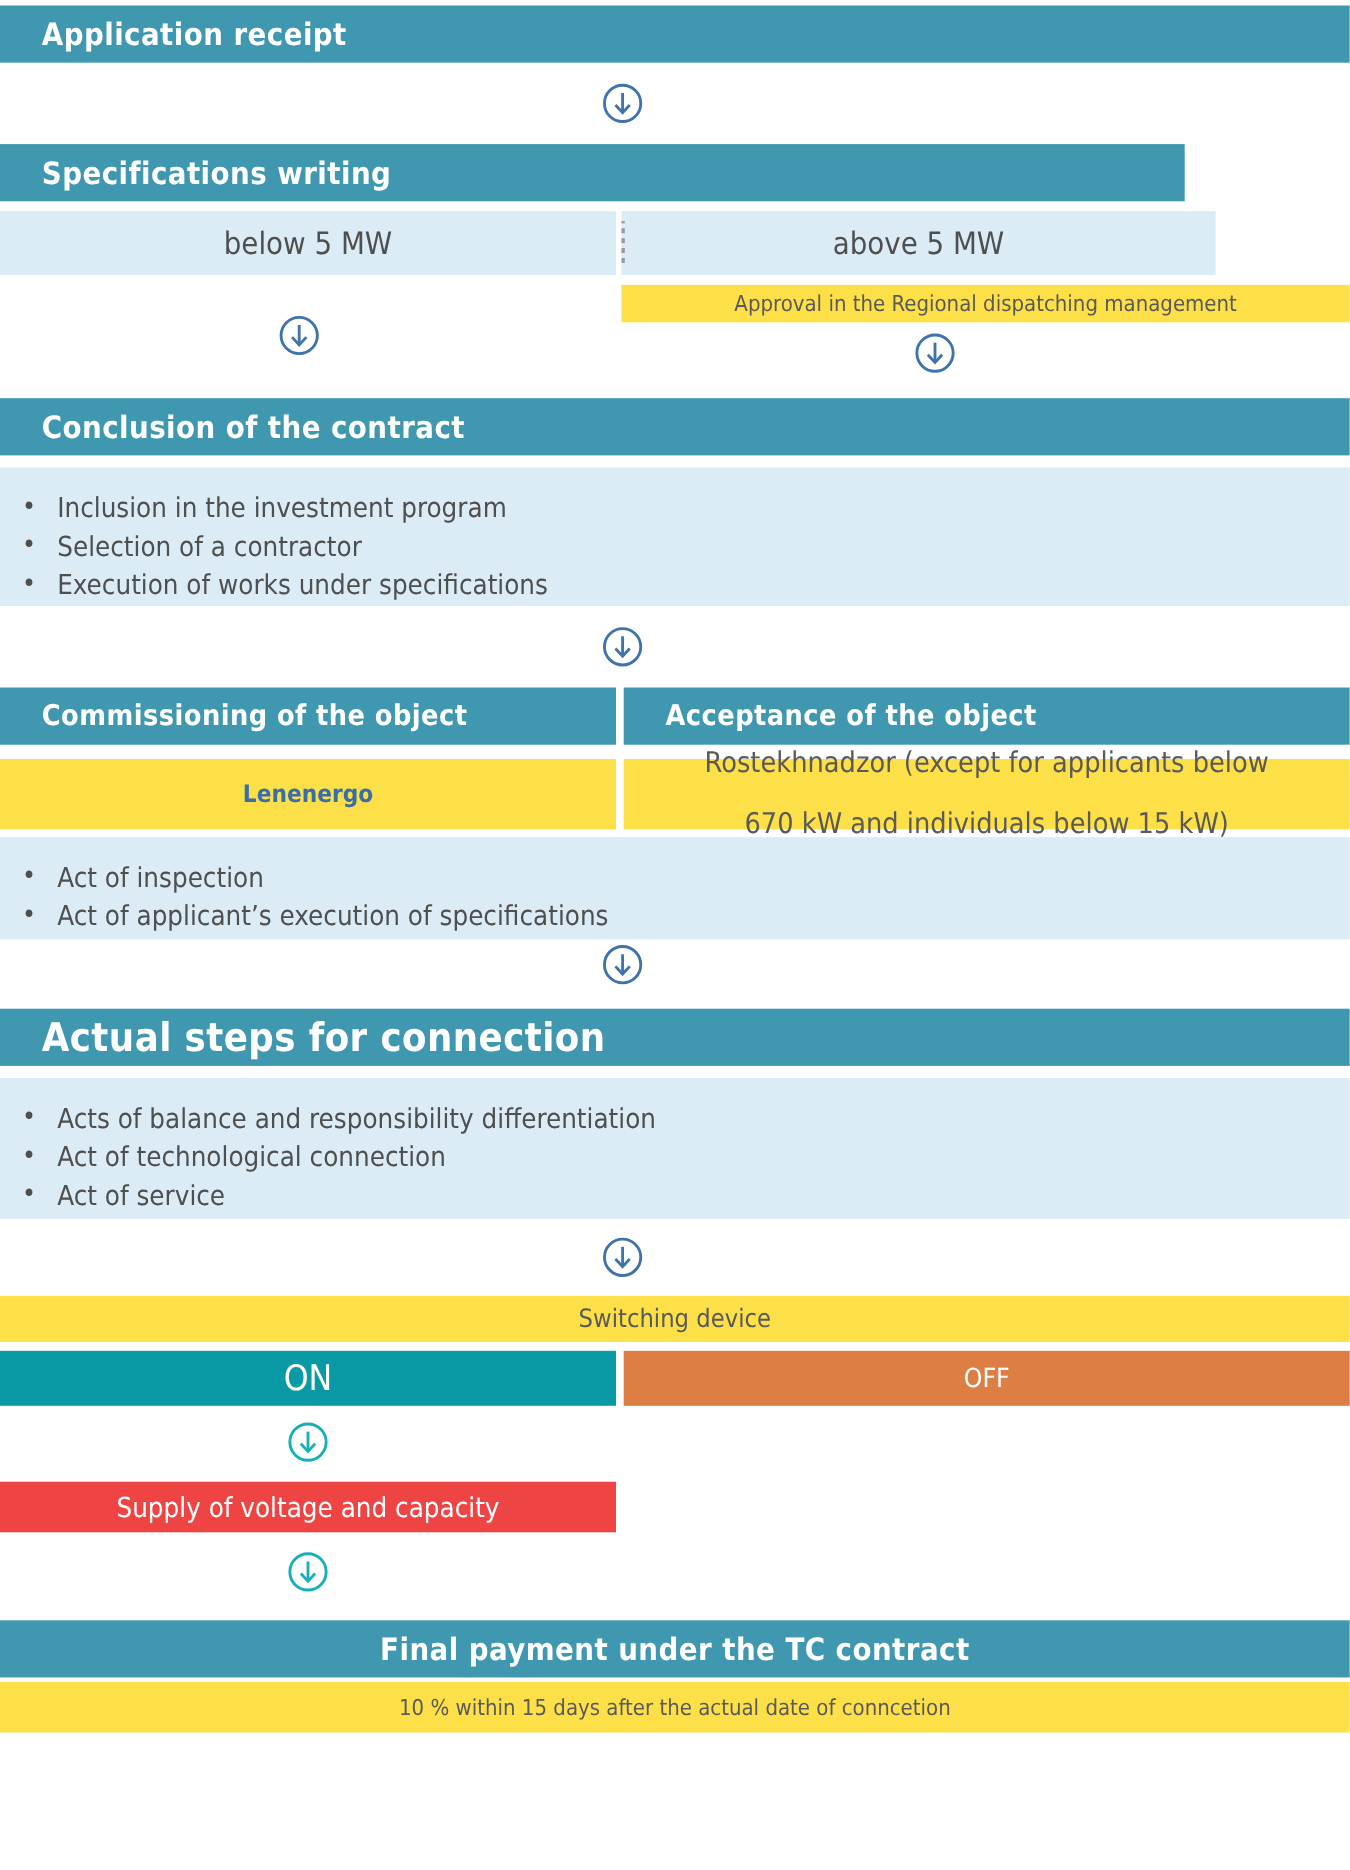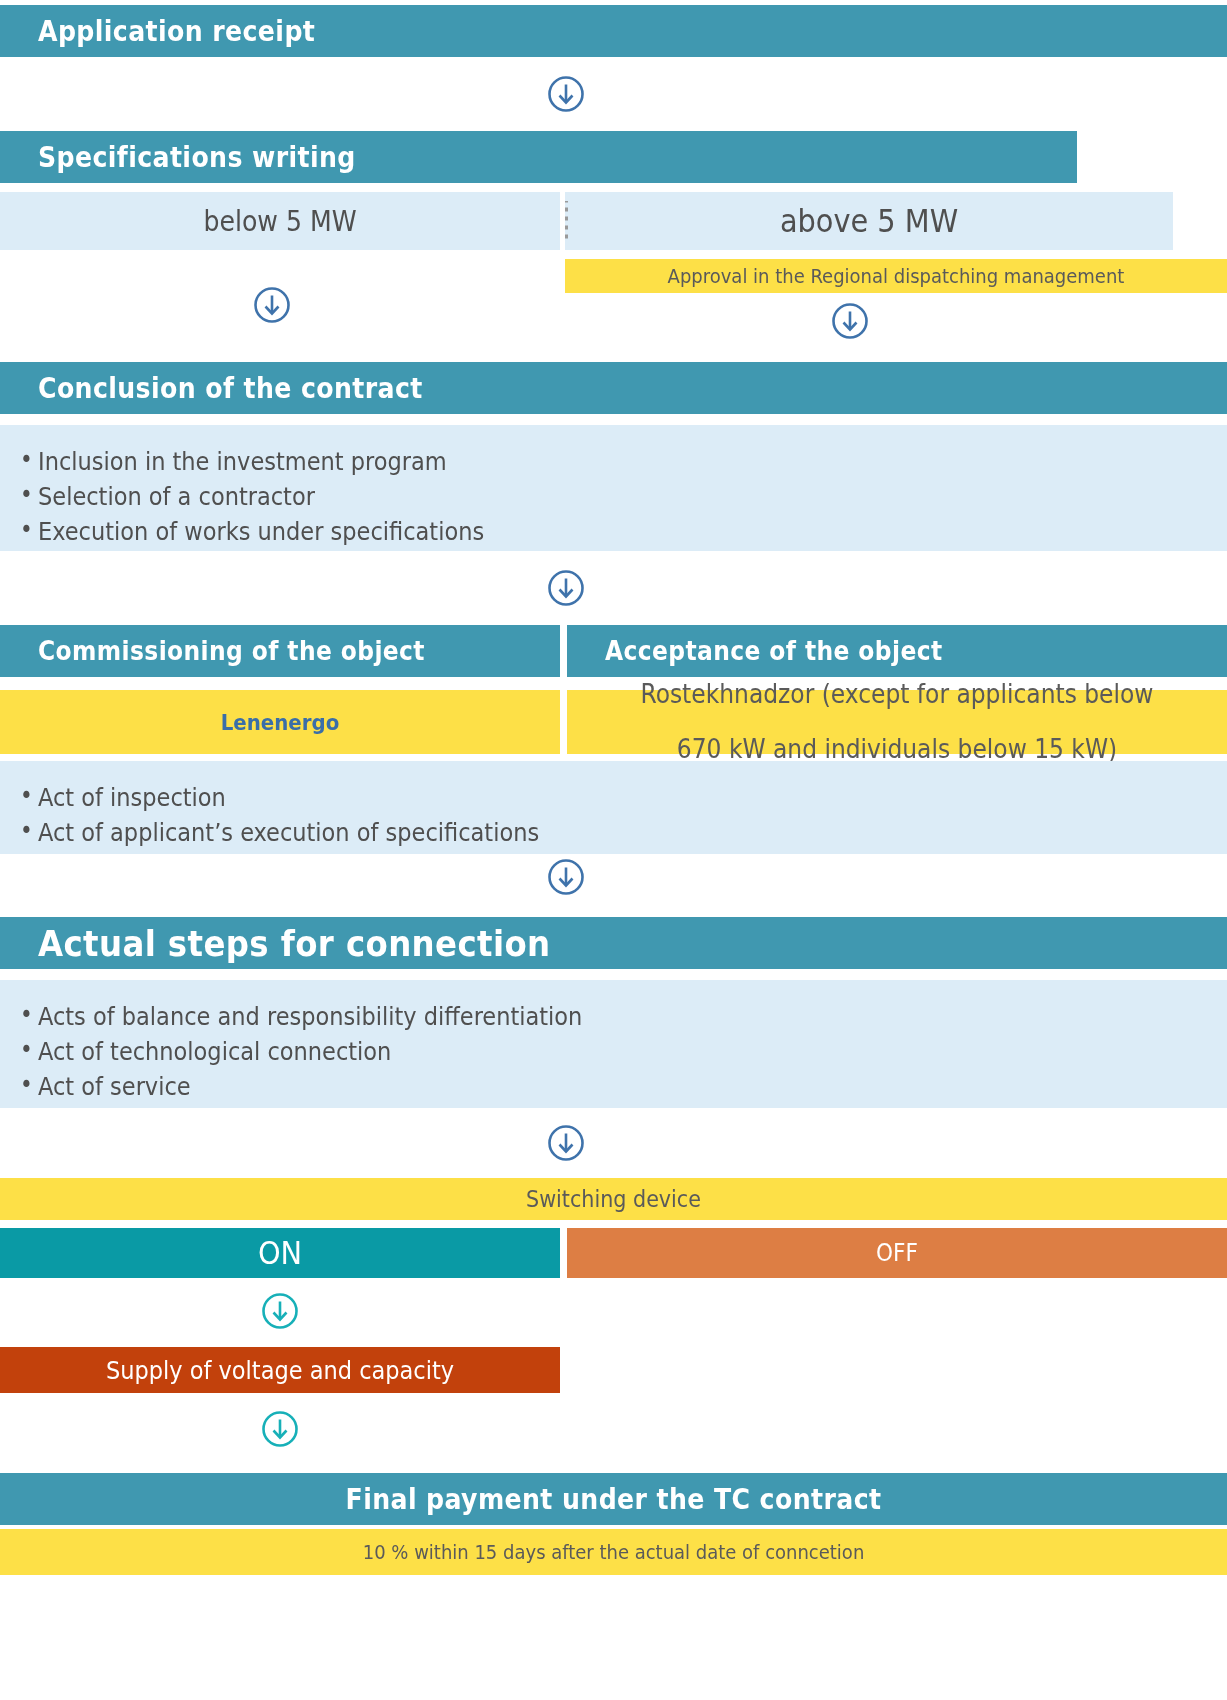--- a/index.html
+++ b/index.html
@@ -57,21 +57,21 @@
     text-align: center;
   }
 
   ul.bullets {
     margin: 0;
     padding: 0;
     list-style: none;
   }
   ul.bullets li {
     position: relative;
-    padding-left: 38px;
+    padding-left: 52px;
     color: #4f4f4f;
     font-size: 25px;
     line-height: 35px;
   }
   ul.bullets li::before {
     content: "\2022";
     position: absolute;
     left: 20px;
     top: -1px;
     font-size: 24px;
@@ -113,21 +113,21 @@
     </svg>
   </div>
 
   <div class="band hdr left-pad" style="left:0; top:131px; width:1077px; height:52px; font-size:28px;">
     <span>Specifications writing</span>
   </div>
 
   <div class="band lightblue center-text" style="left:0; top:192px; width:560px; height:58px; font-size:28px; color:#4f4f4f;">
     <span>below 5 MW</span>
   </div>
-  <div class="band lightblue center-text" style="left:565px; top:192px; width:608px; height:58px; font-size:32px; color:#4f4f4f;">
+  <div class="band lightblue center-text" style="left:565px; top:192px; width:540px; height:58px; font-size:28px; color:#4f4f4f;">
     <span>above 5 MW</span>
   </div>
   <div class="vdots" style="left:565px; top:201px; height:40px;"></div>
 
   <div class="band grey" style="left:565px; top:259px; width:662px; height:34px; font-size:20px;">
     <span>Approval in the Regional dispatching management</span>
   </div>
 
   <div class="arrow" style="left:252px; top:285px;">
     <svg viewBox="0 0 40 40" aria-hidden="true">
@@ -225,21 +225,21 @@
   </div>
 
   <div class="arrow" style="left:260px; top:1291px;">
     <svg viewBox="0 0 40 40" aria-hidden="true">
       <circle cx="20" cy="20" r="16.5" fill="none" stroke="#17b0b8" stroke-width="2.6"></circle>
       <line x1="20" y1="10.5" x2="20" y2="28" stroke="#17b0b8" stroke-width="2.6"></line>
       <polyline points="13.5,21.5 20,28.5 26.5,21.5" fill="none" stroke="#17b0b8" stroke-width="2.6"></polyline>
     </svg>
   </div>
 
-  <div class="band center-text" style="left:0; top:1347px; width:560px; height:46px; background:#c2410c; color:#ffffff; font-size:25px;">
+  <div class="band center-text" style="left:0; top:1347px; width:560px; height:46px; background:#ef4444; color:#ffffff; font-size:25px;">
     <span>Supply of voltage and capacity</span>
   </div>
 
   <div class="arrow" style="left:260px; top:1409px;">
     <svg viewBox="0 0 40 40" aria-hidden="true">
       <circle cx="20" cy="20" r="16.5" fill="none" stroke="#17b0b8" stroke-width="2.6"></circle>
       <line x1="20" y1="10.5" x2="20" y2="28" stroke="#17b0b8" stroke-width="2.6"></line>
       <polyline points="13.5,21.5 20,28.5 26.5,21.5" fill="none" stroke="#17b0b8" stroke-width="2.6"></polyline>
     </svg>
   </div>

